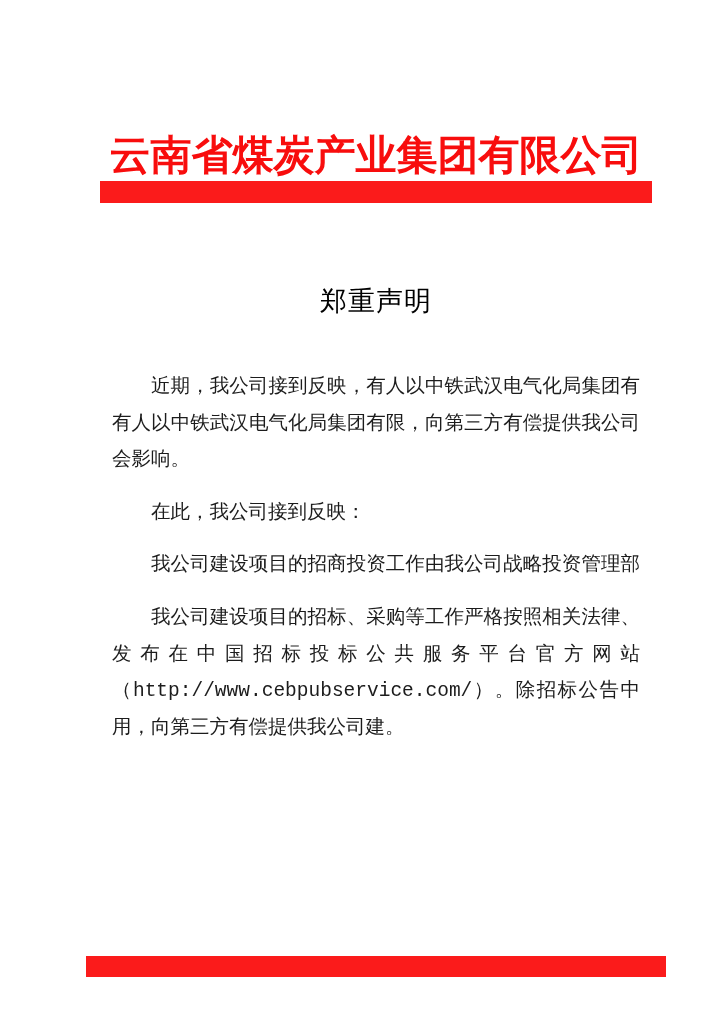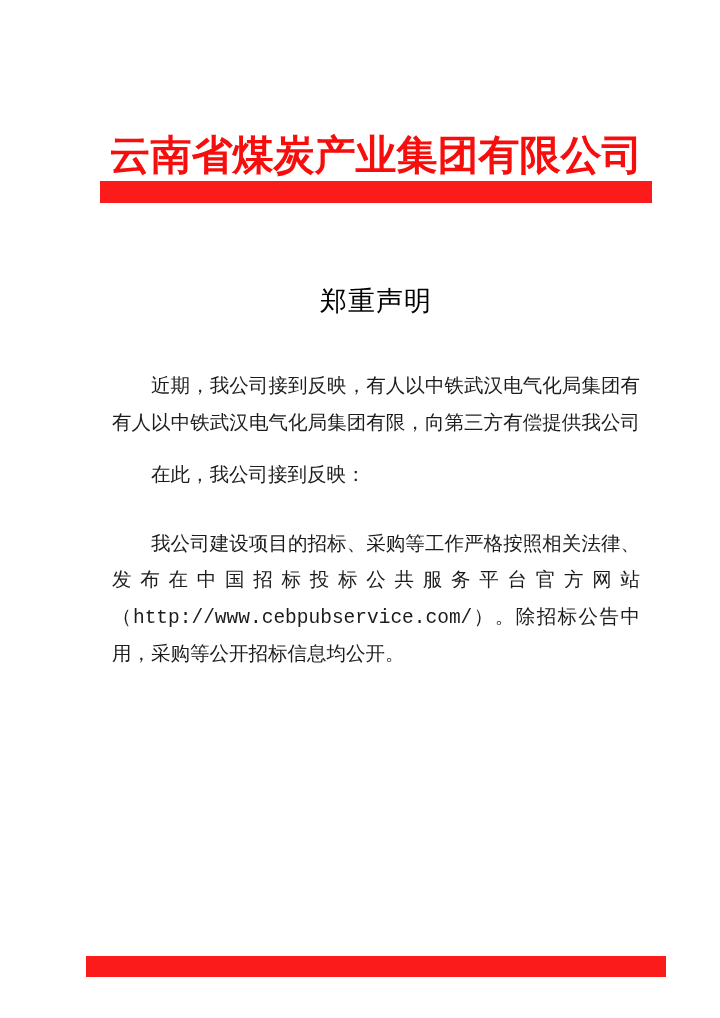--- a/index.html
+++ b/index.html
@@ -80,30 +80,32 @@
 
   <div class="rule header-rule-thick"></div>
   <div class="rule header-rule-thin"></div>
 
   <div class="doc-title">郑重声明</div>
 
   <div class="doc-body">
       <div>
         <div class="line just indent">近期，我公司接到反映，有人以中铁武汉电气化局集团有限</div>
         <div class="line just">有人以中铁武汉电气化局集团有限，向第三方有偿提供我公司建</div>
+        <div class="line">会影响。</div>
       </div>
       <div>
         <div class="line indent">在此，我公司接到反映：</div>
       </div>
       <div>
+        <div class="line just indent">我公司建设项目的招商投资工作由我公司战略投资管理部</div>
       </div>
       <div>
         <div class="line just indent">我公司建设项目的招标、采购等工作严格按照相关法律、法</div>
         <div class="line just">发布在中国招标投标公共服务平台官方网站</div>
         <div class="line just">（http://www.cebpubservice.com/）。除招标公告中明确的应缴纳费</div>
-        <div class="line">用，采购等公开招标信息均公开。</div>
+        <div class="line">用，向第三方有偿提供我公司建。</div>
       </div>
     </div>
 
   <div class="rule footer-rule-thin"></div>
   <div class="rule footer-rule-thick"></div>
 
 </div>
 
 </body></html>

